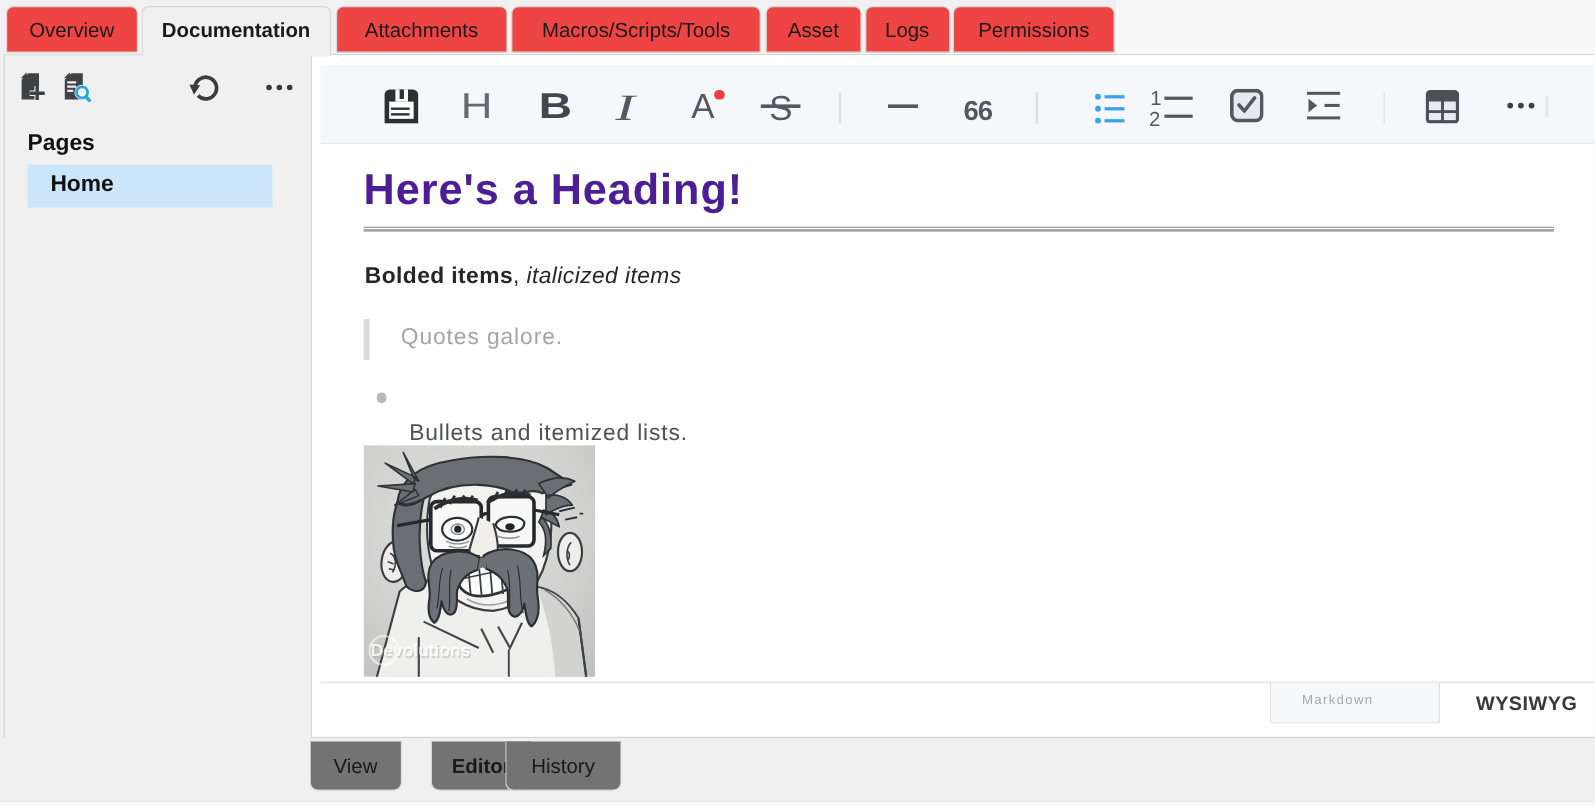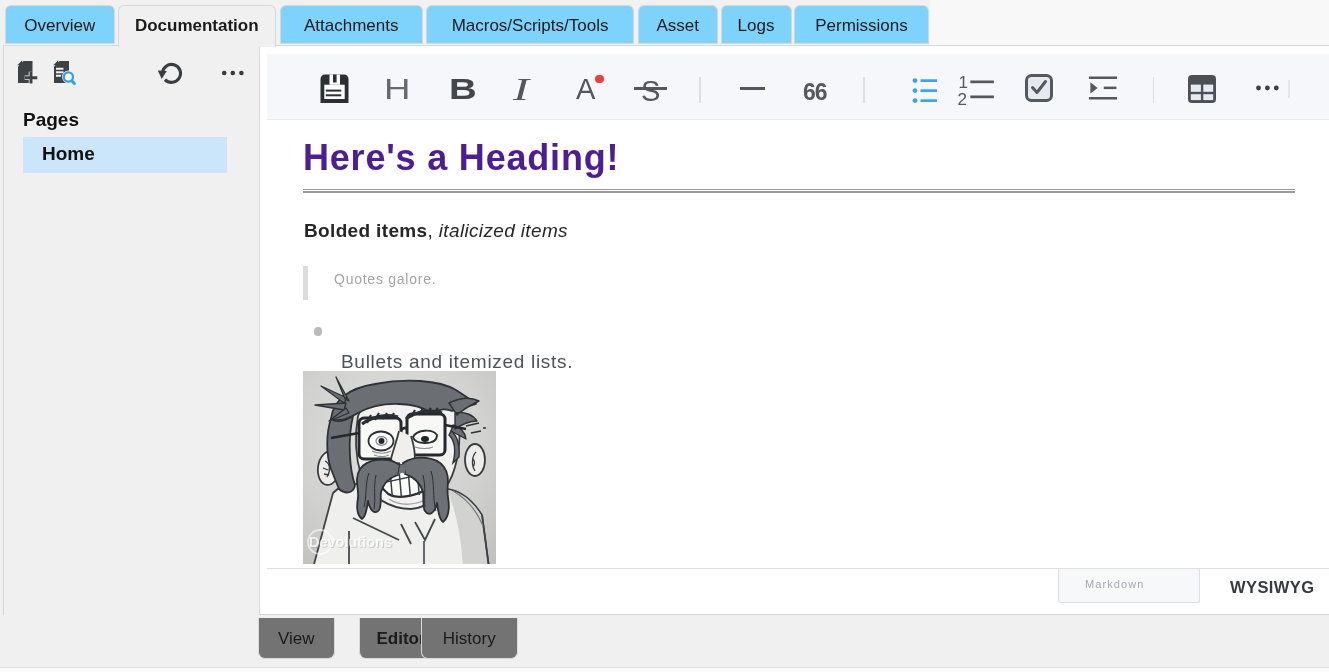--- a/index.html
+++ b/index.html
@@ -1,18 +1,18 @@
 <!DOCTYPE html>
 <html><head>
 <meta charset="utf-8">
 <style>
   html,body{margin:0;padding:0;}
   body{width:1329px;height:672px;background:#f0f0f0;font-family:"Liberation Sans",sans-serif;position:relative;overflow:hidden;}
   .abs{position:absolute;}
-  .tab{position:absolute;top:5px;height:39.2px;background:#7dd3fc;border:1px solid #d8d8d8;border-radius:6px 6px 0 0;box-sizing:border-box;}
+  .tab{position:absolute;top:5px;height:39.2px;background:#ef4444;border:1px solid #d8d8d8;border-radius:6px 6px 0 0;box-sizing:border-box;}
   .tab span{position:absolute;top:11.2px;left:0;right:0;text-align:center;font-size:17px;color:#1a1a1a;line-height:17px;}
   .btab{position:absolute;top:617.5px;height:41px;background:#737373;border:1px solid #d9d9d9;border-top:none;border-radius:0 0 7px 7px;box-sizing:border-box;}
   .btab span{position:absolute;top:12.8px;left:0;right:0;text-align:center;font-size:17px;color:#1a1a1a;line-height:17px;}
   .txt{position:absolute;line-height:1;white-space:nowrap;}
 </style>
 </head>
 <body>
 
 <div class="abs" style="left:0;top:0;width:1329px;height:45px;background:#f1f1f1;"></div>
 <div class="abs" style="left:930px;top:0;width:399px;height:45px;background:#f8f8f8;"></div>
@@ -165,21 +165,21 @@
 </svg>
 <div class="txt" style="left:23px;top:110px;font-size:19px;font-weight:700;color:#111;">Pages</div>
 <div class="abs" style="left:23px;top:137px;width:204px;height:36px;background:#cbe5fa;"></div>
 <div class="txt" style="left:42px;top:144px;font-size:19px;font-weight:700;color:#111;">Home</div>
 
 <div class="txt" style="left:303px;top:140.2px;font-size:36px;font-weight:700;color:#4c1d95;letter-spacing:0.8px;">Here's a Heading!</div>
 <div class="abs" style="left:303px;top:188.6px;width:992px;height:1.6px;background:#9b9b9b;"></div>
 <div class="abs" style="left:303px;top:191.4px;width:992px;height:1.6px;background:#9b9b9b;"></div>
 <div class="txt" style="left:304px;top:221.3px;font-size:19px;color:#262626;letter-spacing:0.35px;"><b>Bolded items</b>, <i>italicized items</i></div>
 <div class="abs" style="left:303px;top:265.5px;width:5px;height:34px;background:#dcdcdc;"></div>
-<div class="txt" style="left:334px;top:271.6px;font-size:14px;color:#a5a5a5;letter-spacing:0.75px;">Quotes galore.</div>
+<div class="txt" style="left:334px;top:271.6px;font-size:19px;color:#a5a5a5;letter-spacing:0.75px;">Quotes galore.</div>
 <div class="abs" style="left:313.5px;top:327px;width:8.6px;height:8.6px;border-radius:50%;background:#b7babd;"></div>
 <div class="txt" style="left:341px;top:323.7px;font-size:19px;color:#4b5258;letter-spacing:0.7px;margin-top:28px;">Bullets and itemized lists.</div>
 <svg class="abs" style="left:303px;top:371px;" width="193" height="193" viewBox="0 0 193 193">
   <defs>
     <radialGradient id="bgg" cx="45%" cy="35%" r="85%">
       <stop offset="0%" stop-color="#dfdfdd"></stop>
       <stop offset="55%" stop-color="#d2d2d0"></stop>
       <stop offset="100%" stop-color="#bfbfbd"></stop>
     </radialGradient>
   </defs>

